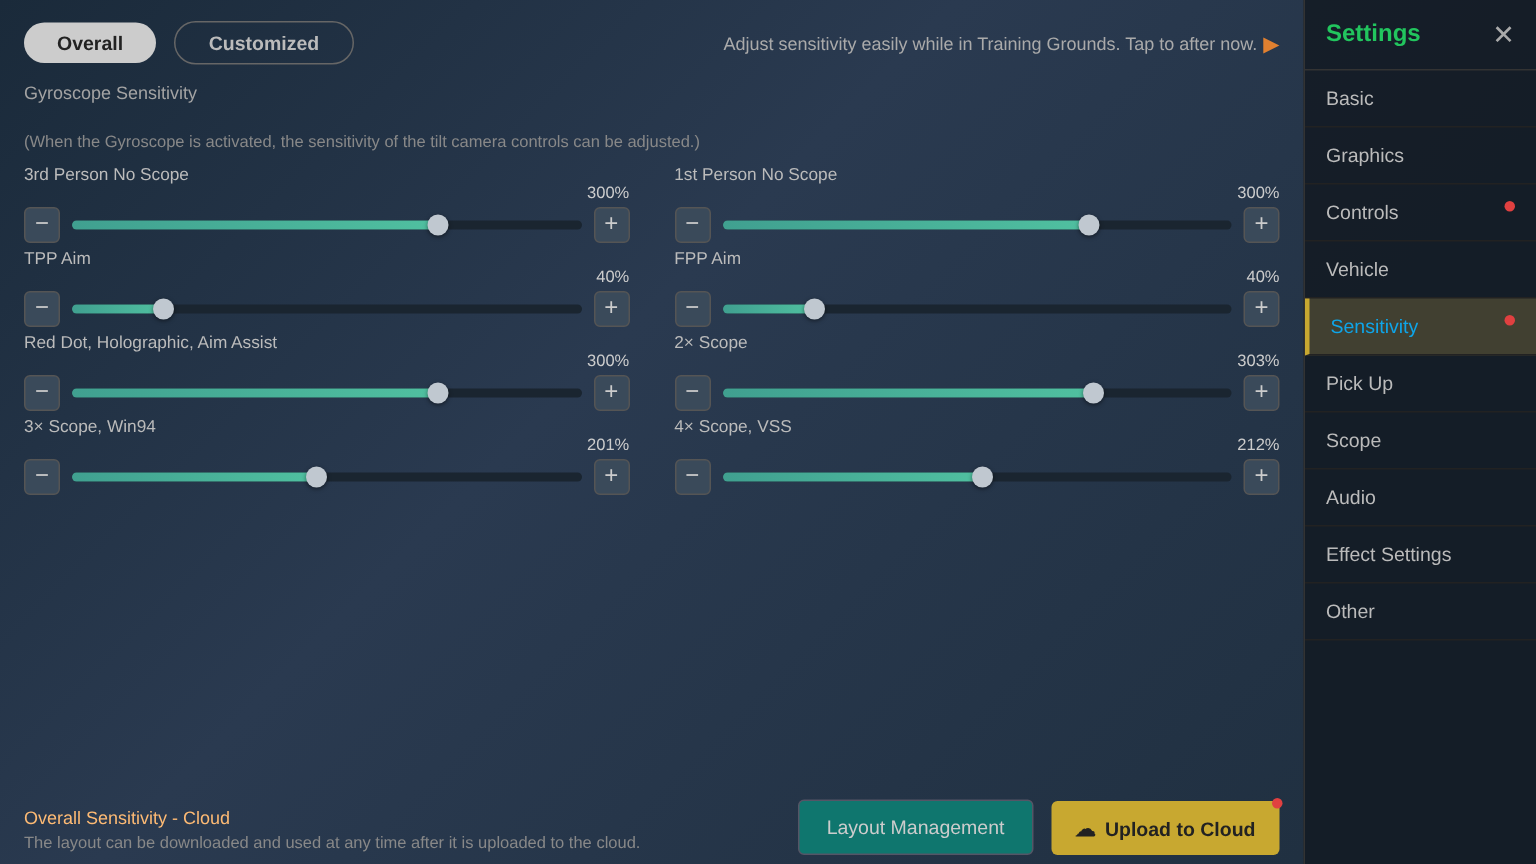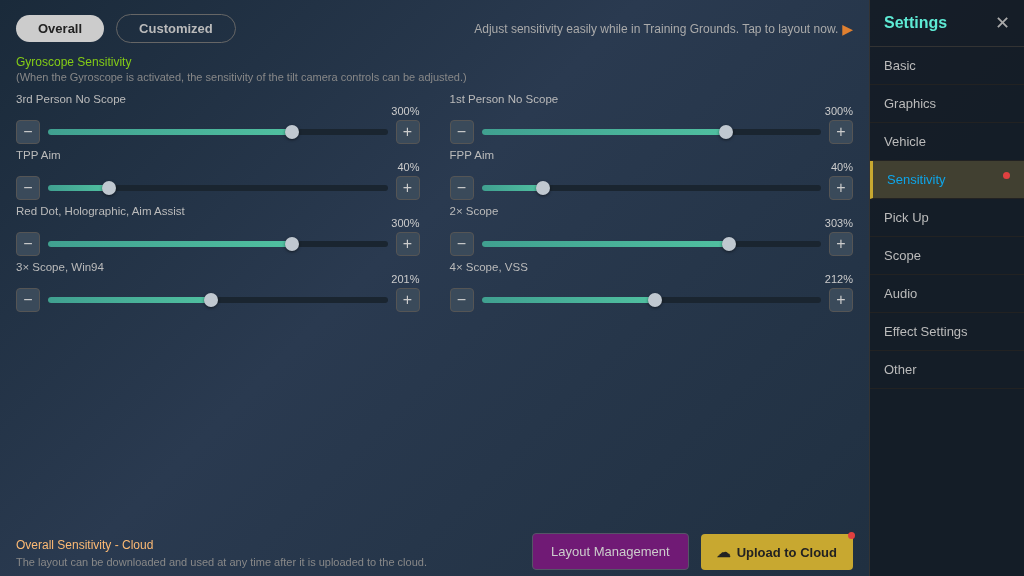--- a/index.html
+++ b/index.html
@@ -34,21 +34,21 @@
 
     .sidebar-header {
       display: flex;
       align-items: center;
       justify-content: space-between;
       padding: 12px 14px;
       border-bottom: 1px solid #333;
     }
 
     .sidebar-title {
-      color: #5eead4;
+      color: #22c55e;
       font-size: 16px;
       font-weight: bold;
     }
 
     .close-btn {
       color: #aaa;
       font-size: 18px;
       cursor: pointer;
       display: flex;
       align-items: center;
@@ -135,22 +135,22 @@
 
     
     .content {
       flex: 1;
       padding: 6px 16px 0 16px;
       overflow: hidden;
     }
 
     .section-title {
       font-size: 12px;
-      color: #84cc16;
-      margin-bottom: 2px;
+      color: #a3a3a3;
+      margin-bottom: 20px;
     }
 
     .section-subtitle {
       font-size: 11px;
       color: #888;
       margin-bottom: 10px;
     }
 
     
     .sliders-grid {
@@ -244,21 +244,21 @@
     }
 
     .bottom-info-desc {
       font-size: 11px;
       color: #888;
       line-height: 1.4;
     }
 
     .btn-layout {
       padding: 10px 18px;
-      background: #701a75;
+      background: #0f766e;
       border: 1px solid #556;
       border-radius: 4px;
       color: #ccc;
       font-size: 13px;
       cursor: pointer;
       white-space: nowrap;
     }
 
     .btn-upload {
       padding: 10px 16px;
@@ -301,20 +301,24 @@
     <span class="close-btn">✕</span>
   </div>
 
   <div class="sidebar-item">
     <span>Basic</span>
   </div>
   <div class="sidebar-item">
     <span>Graphics</span>
   </div>
   <div class="sidebar-item">
+    <span>Controls</span>
+    <span class="dot-red"></span>
+  </div>
+  <div class="sidebar-item">
     <span>Vehicle</span>
   </div>
   <div class="sidebar-item active">
     <span>Sensitivity</span>
     <span class="dot-red"></span>
   </div>
   <div class="sidebar-item">
     <span>Pick Up</span>
   </div>
   <div class="sidebar-item">
@@ -330,21 +334,21 @@
     <span>Other</span>
   </div>
 </div>
 
 <div class="main">
 
   <div class="top-bar">
     <button class="tab-btn active">Overall</button>
     <button class="tab-btn inactive">Customized</button>
     <div class="top-notice">
-      <span>Adjust sensitivity easily while in Training Grounds. Tap to layout now.</span>
+      <span>Adjust sensitivity easily while in Training Grounds. Tap to after now.</span>
       <span class="arrow-right">▶</span>
     </div>
   </div>
 
   <div class="content">
     <div class="section-title">Gyroscope Sensitivity</div>
     <div class="section-subtitle">(When the Gyroscope is activated, the sensitivity of the tilt camera controls can be adjusted.)</div>
 
     <div class="sliders-grid" id="sliders-container">
     <div class="slider-group">

